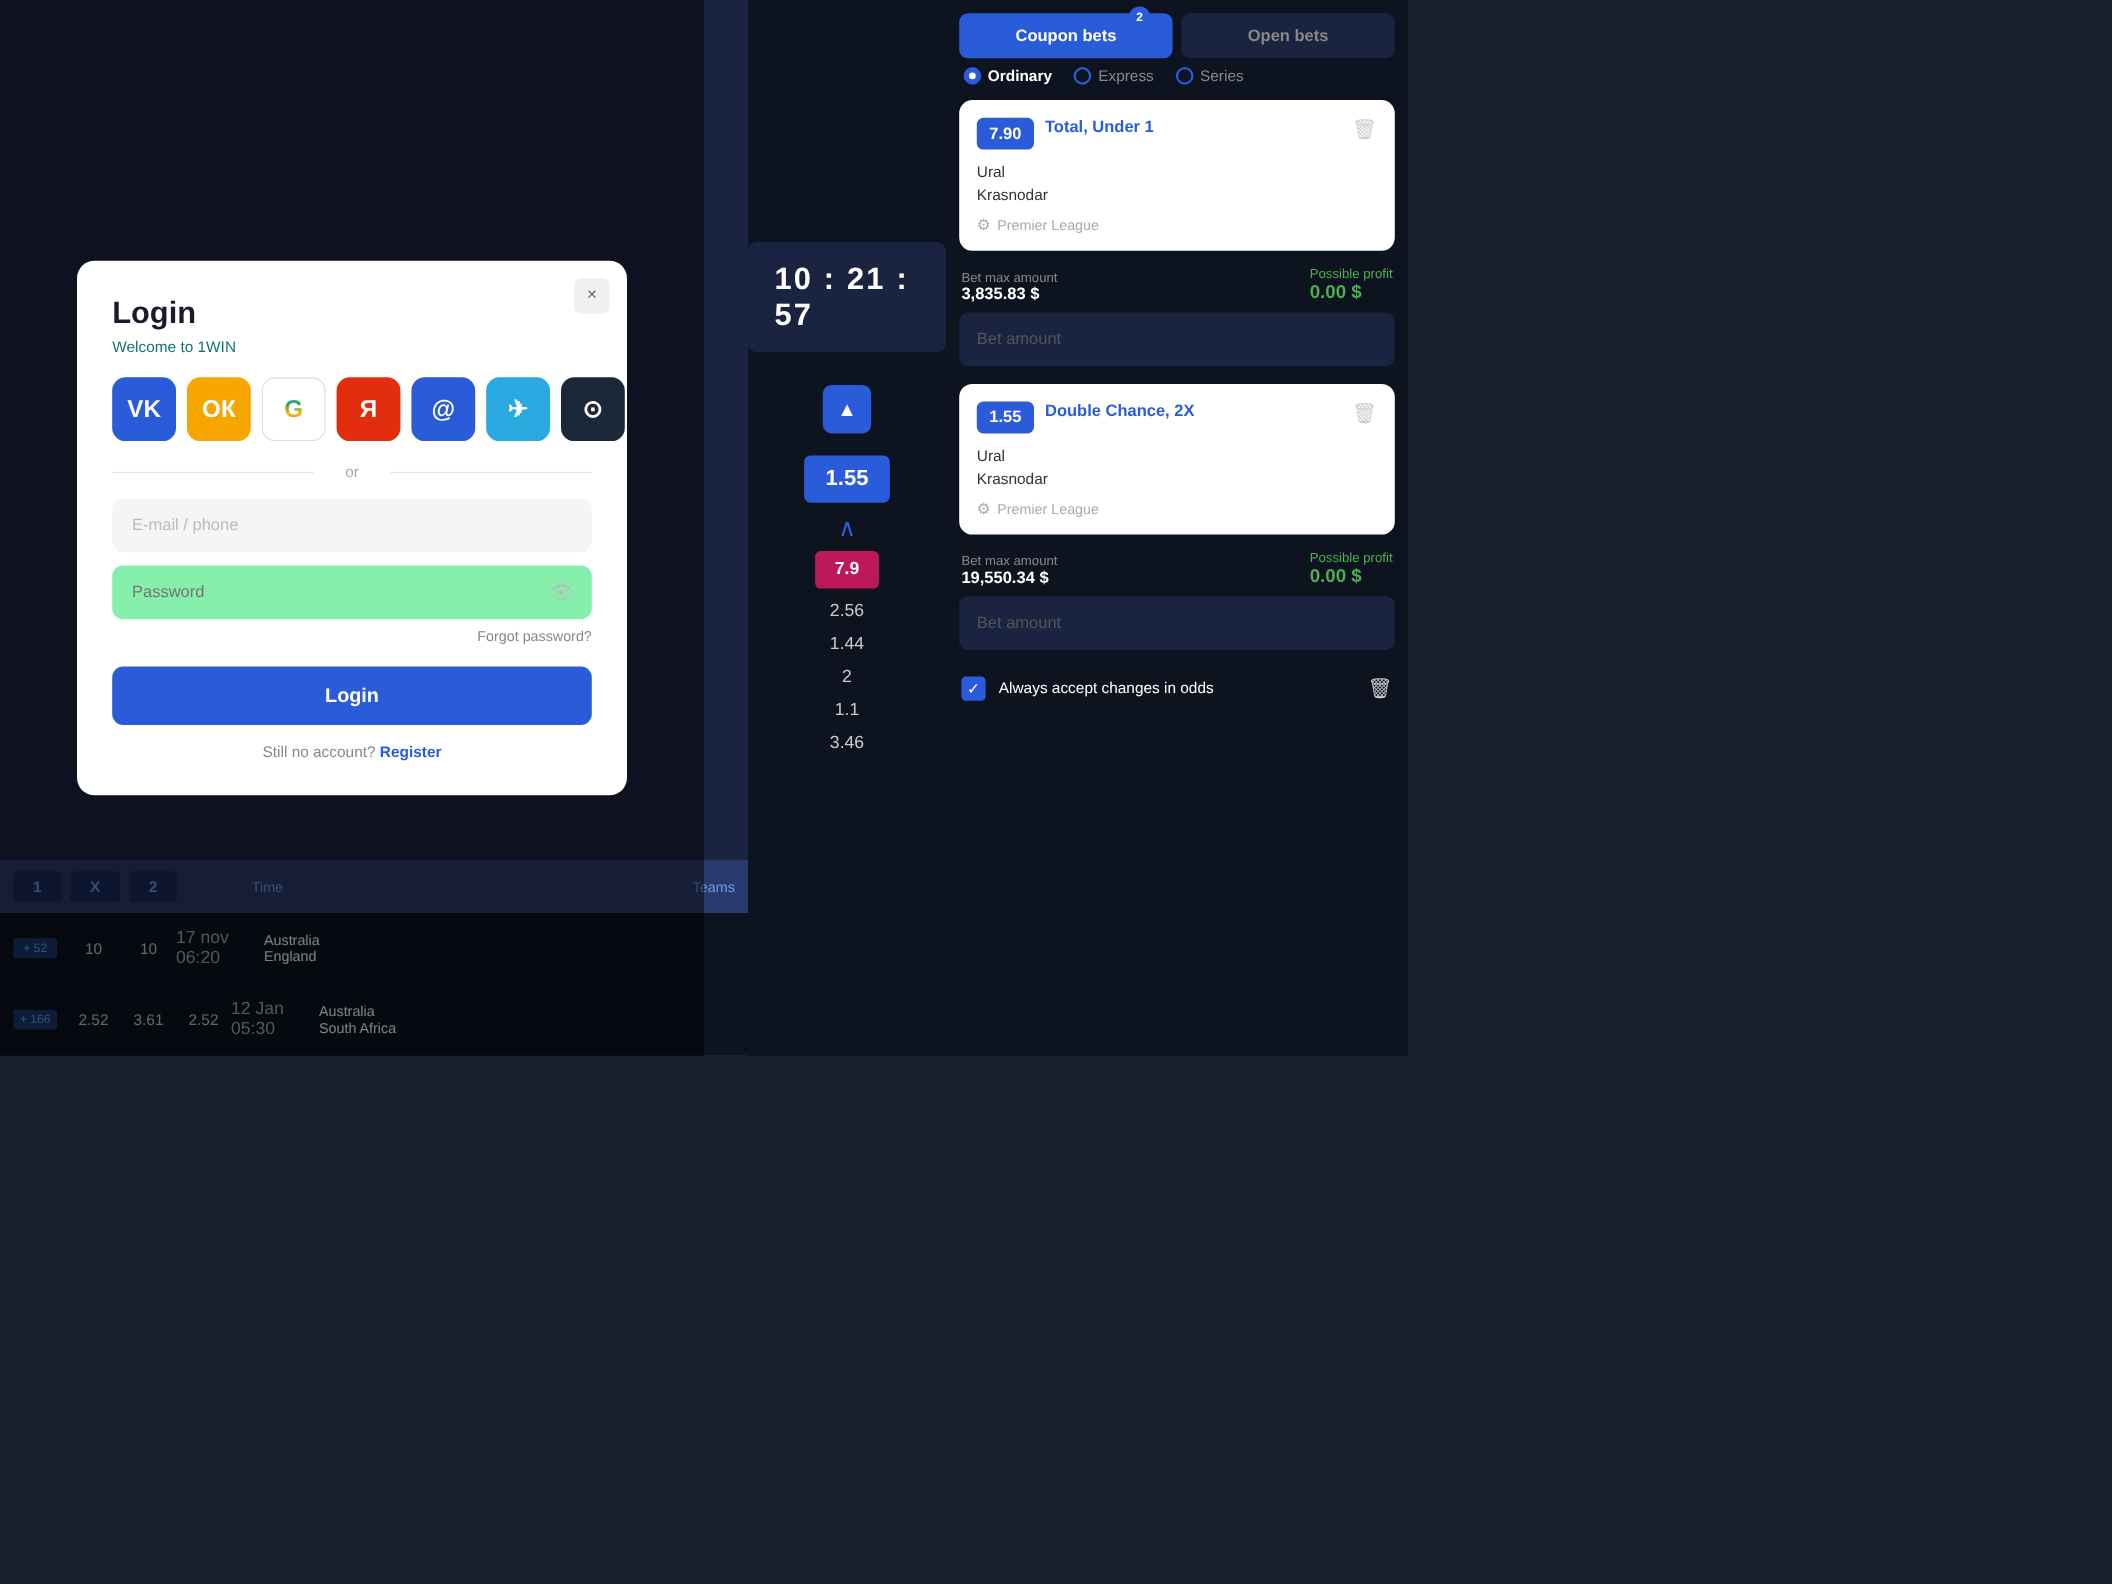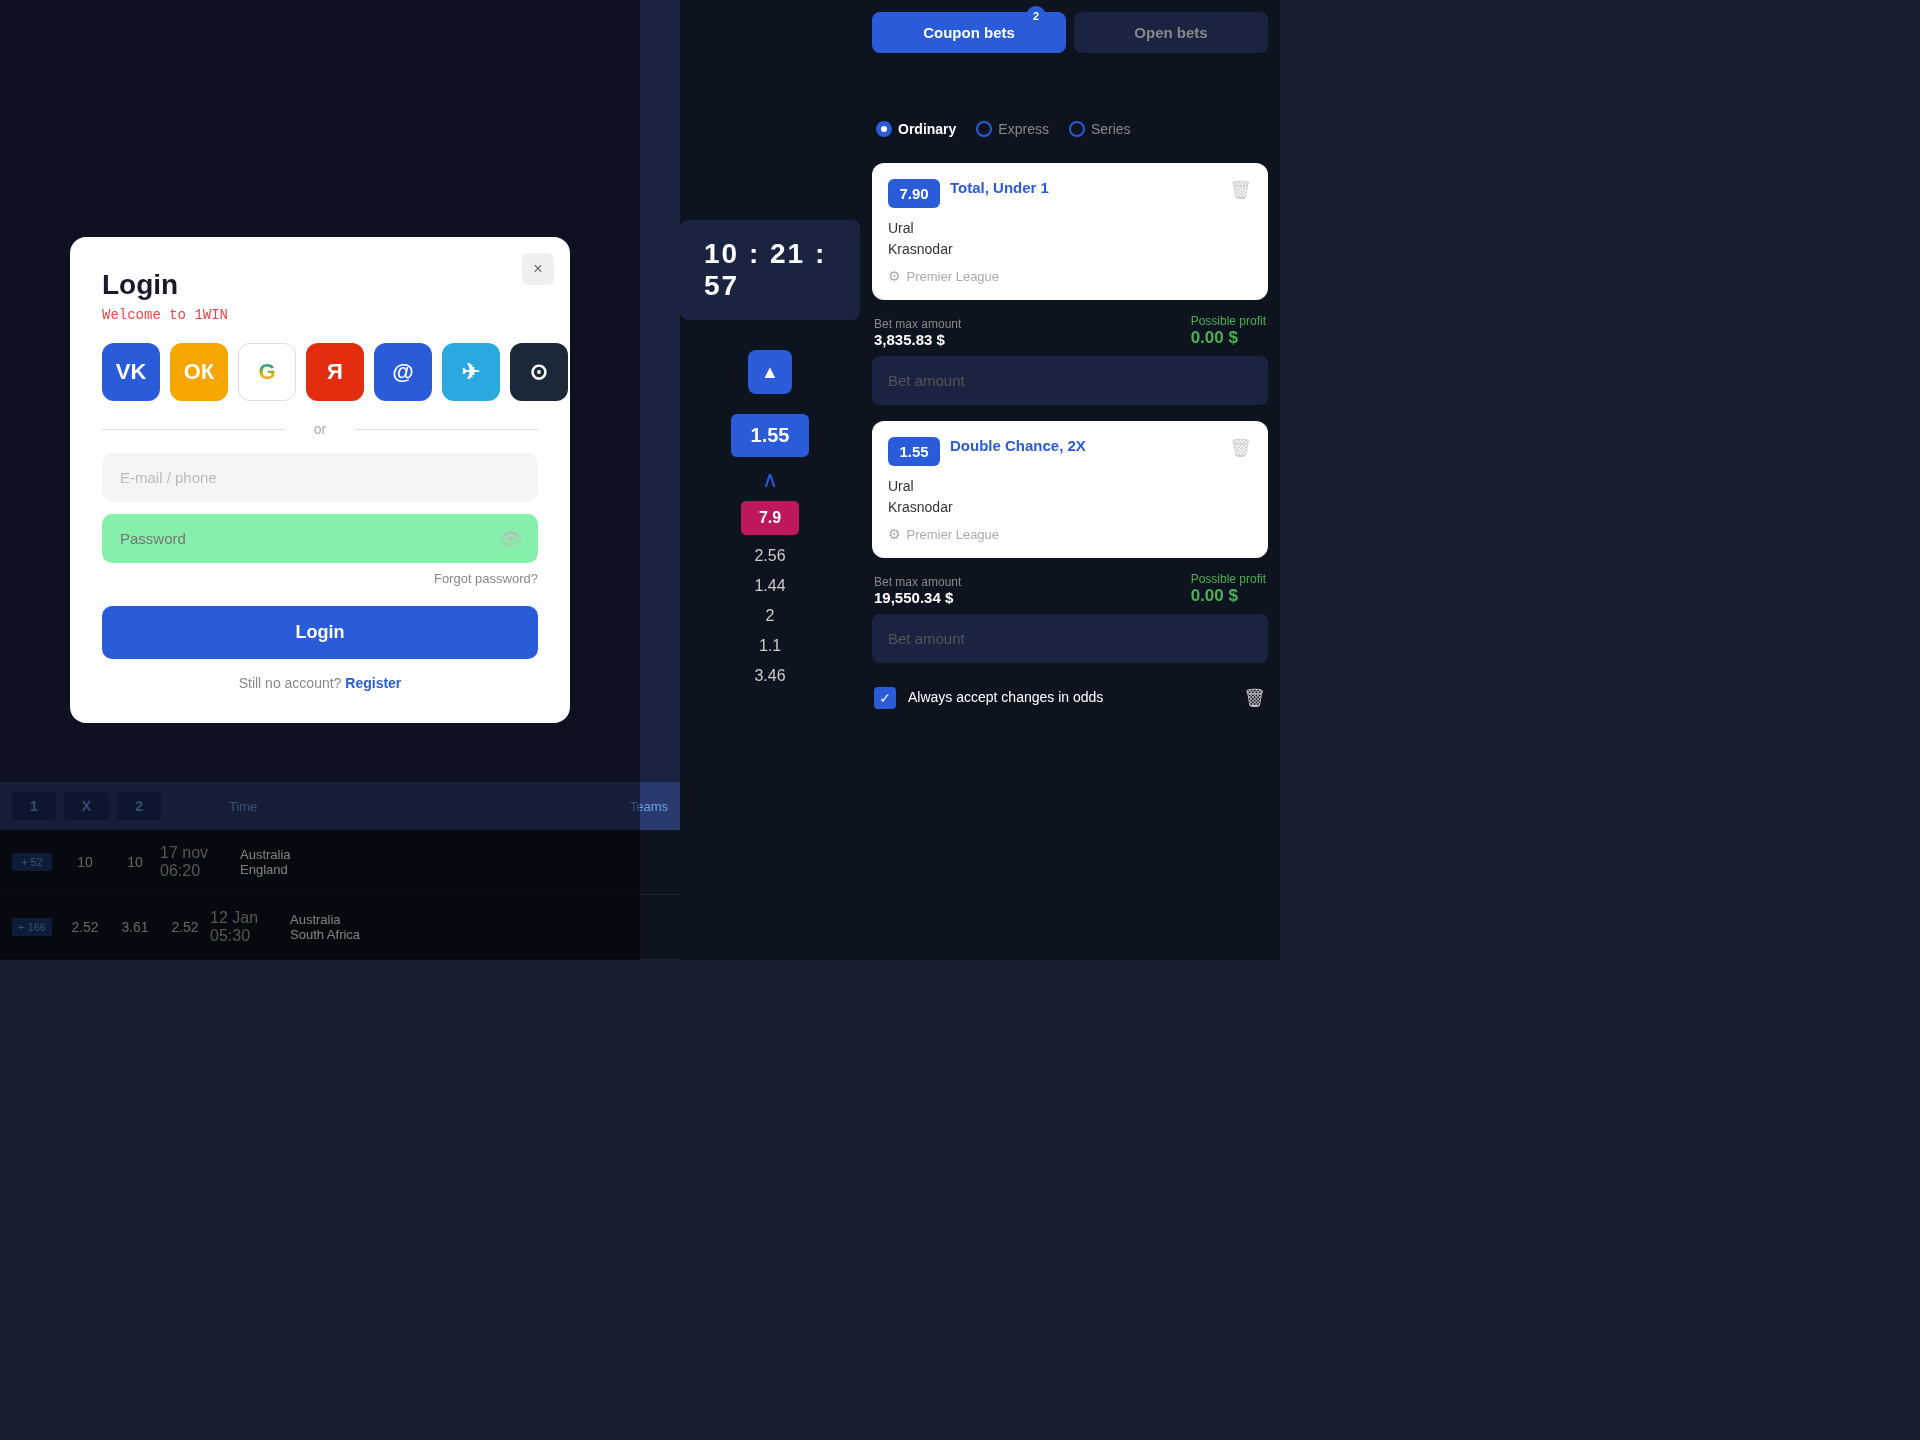--- a/index.html
+++ b/index.html
@@ -210,23 +210,22 @@
       font-size: 11px;
       display: flex;
       align-items: center;
       justify-content: center;
     }
 
     
     .bet-type-row {
       display: flex;
       align-items: flex-start;
-      padding: 20px 16px;
+      padding: 8px 16px;
       gap: 20px;
-      margin-top: 48px;
     }
     .radio-item {
       display: flex;
       align-items: center;
       gap: 6px;
       cursor: pointer;
     }
     .radio-circle {
       width: 16px;
       height: 16px;
@@ -406,23 +405,22 @@
       color: #666;
     }
     .modal-title {
       font-size: 28px;
       font-weight: 800;
       color: #1a1a2e;
       margin-bottom: 6px;
     }
     .modal-subtitle {
       font-size: 14px;
-      color: #ef4444;
+      color: #0f766e;
       margin-bottom: 20px;
-      font-family: Liberation Mono, monospace;
     }
     .social-row {
       display: flex;
       gap: 10px;
       margin-bottom: 20px;
     }
     .social-btn {
       width: 58px;
       height: 58px;
       border-radius: 12px;

